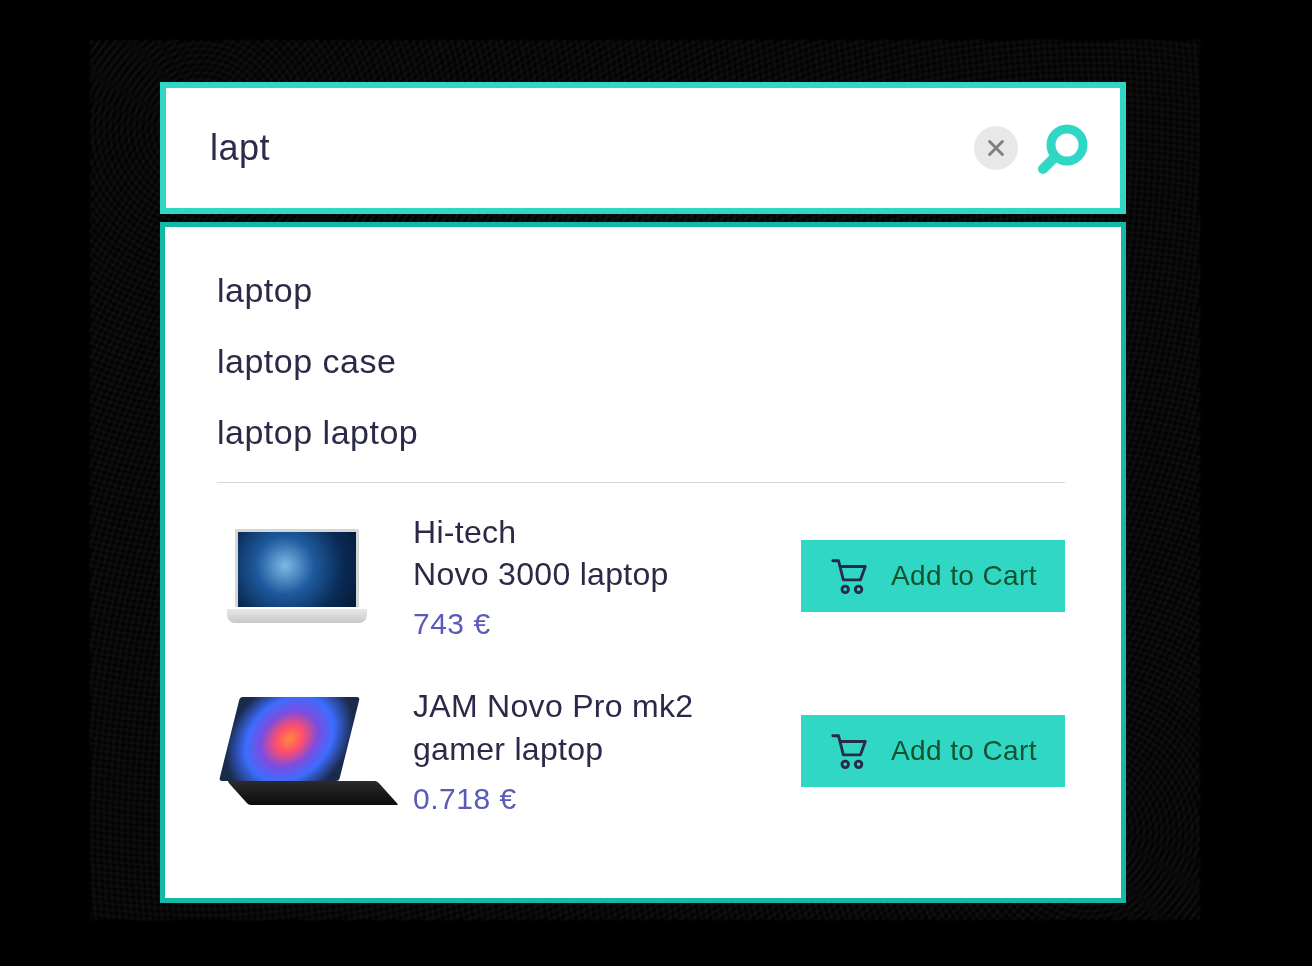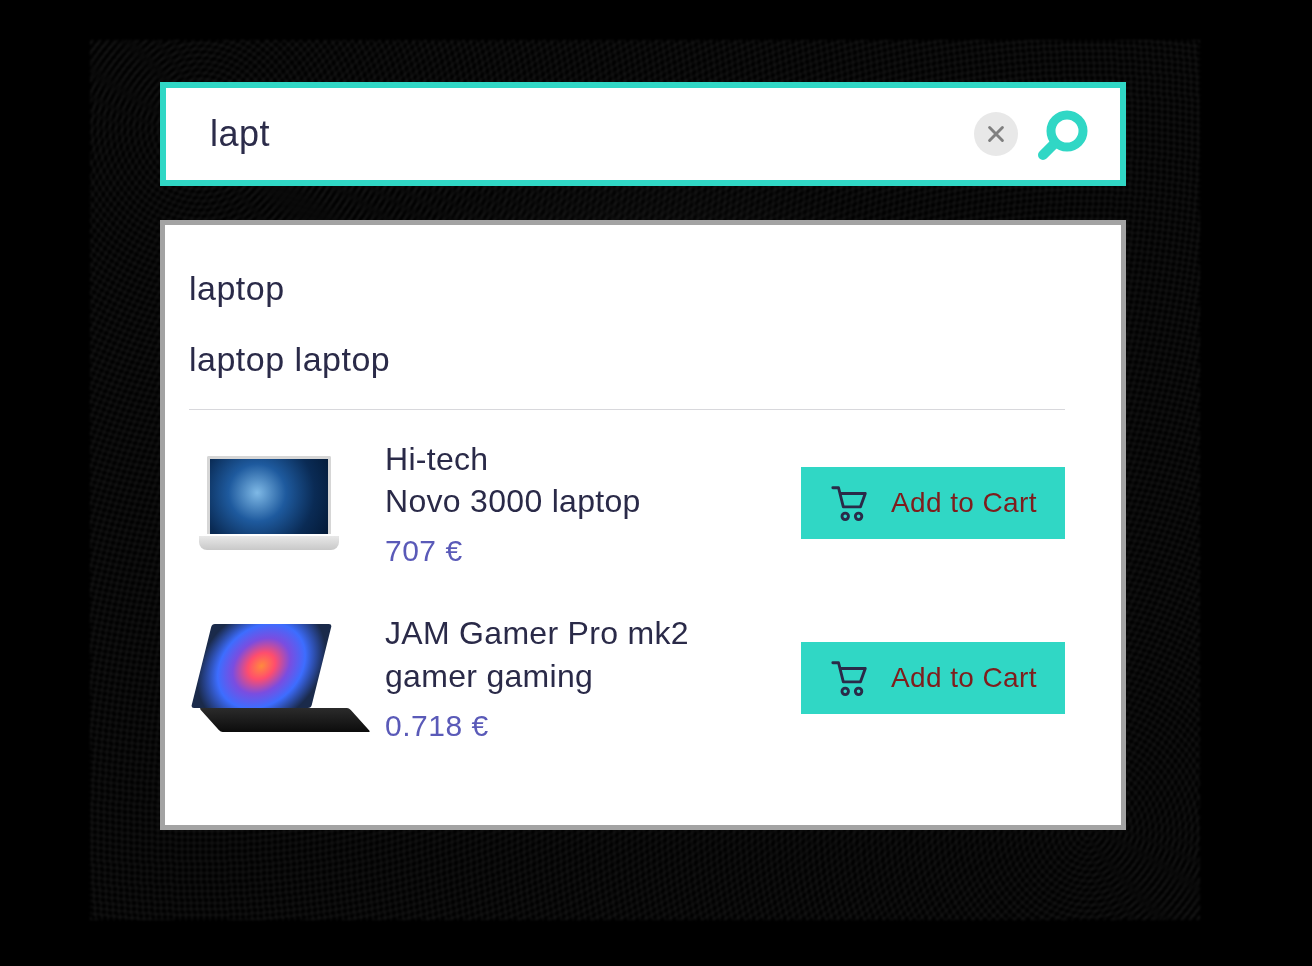--- a/index.html
+++ b/index.html
@@ -11,21 +11,21 @@
       position: relative;
     }
     .panel-wrap {
       position: absolute;
       left: 160px;
       top: 82px;
       width: 966px;
     }
     .search-bar {
       width: 100%;
-      height: 104px;
+      height: 132px;
       background: #ffffff;
       border: 6px solid #30d7c5;
       display: flex;
       align-items: center;
       padding: 0 28px 0 44px;
       gap: 18px;
     }
     .search-input {
       flex: 1;
       border: none;
@@ -51,25 +51,25 @@
       width: 56px;
       height: 56px;
       display: flex;
       align-items: center;
       justify-content: center;
       cursor: pointer;
     }
     .search-btn svg { width: 54px; height: 54px; }
 
     .dropdown {
-      margin-top: 34px;
+      margin-top: 8px;
       width: 100%;
       background: #ffffff;
-      border: 5px solid #a3a3a3;
-      padding: 28px 56px 38px 24px;
+      border: 5px solid #14b8a6;
+      padding: 28px 56px 38px 52px;
     }
     .suggestion {
       font-size: 34px;
       color: #2a2a48;
       font-weight: 500;
       padding: 16px 0;
       cursor: pointer;
       letter-spacing: 0.5px;
     }
     .divider {
@@ -104,21 +104,21 @@
     }
     .product-price {
       font-size: 30px;
       color: #5a5ab8;
       font-weight: 400;
       margin-top: 12px;
       letter-spacing: 0.5px;
     }
     .add-btn {
       background: #30d7c5;
-      color: #7f1d1d;
+      color: #14532d;
       height: 72px;
       min-width: 232px;
       padding: 0 28px;
       display: flex;
       align-items: center;
       justify-content: center;
       gap: 20px;
       font-size: 28px;
       font-weight: 500;
       cursor: pointer;
@@ -209,55 +209,56 @@
       <svg viewBox="0 0 54 54">
         <circle cx="30" cy="24" r="16" stroke="#30d7c5" stroke-width="9" fill="none"></circle>
         <path d="M17 37 L6 48" stroke="#30d7c5" stroke-width="10" stroke-linecap="round"></path>
       </svg>
     </div>
   </div>
 
   <div class="dropdown">
 
     <div class="suggestion">laptop</div>
+    <div class="suggestion">laptop case</div>
     <div class="suggestion">laptop laptop</div>
 
     <div class="divider"></div>
 
     <div class="product-row">
       <div class="product-thumb">
         <div class="laptop-a">
           <div class="screen"></div>
           <div class="base"></div>
         </div>
       </div>
       <div class="product-info">
         <div class="product-title">Hi-tech
 Novo 3000 laptop</div>
-        <div class="product-price">707 €</div>
+        <div class="product-price">743 €</div>
       </div>
       <div class="add-btn">
         <svg viewBox="0 0 44 44">
           <path d="M4 6 h6 l5 20 h18 l5 -14 h-26" fill="none" stroke="#2a2a48" stroke-width="3" stroke-linejoin="round" stroke-linecap="round"></path>
           <circle cx="17" cy="36" r="3.4" fill="none" stroke="#2a2a48" stroke-width="3"></circle>
           <circle cx="31" cy="36" r="3.4" fill="none" stroke="#2a2a48" stroke-width="3"></circle>
         </svg>
         <span>Add to Cart</span>
       </div>
     </div>
 
     <div class="product-row">
       <div class="product-thumb">
         <div class="laptop-b">
           <div class="screen"></div>
           <div class="base"></div>
         </div>
       </div>
       <div class="product-info">
-        <div class="product-title">JAM Gamer Pro mk2 gamer gaming</div>
+        <div class="product-title">JAM Novo Pro mk2 gamer laptop</div>
         <div class="product-price">0.718 €</div>
       </div>
       <div class="add-btn">
         <svg viewBox="0 0 44 44">
           <path d="M4 6 h6 l5 20 h18 l5 -14 h-26" fill="none" stroke="#2a2a48" stroke-width="3" stroke-linejoin="round" stroke-linecap="round"></path>
           <circle cx="17" cy="36" r="3.4" fill="none" stroke="#2a2a48" stroke-width="3"></circle>
           <circle cx="31" cy="36" r="3.4" fill="none" stroke="#2a2a48" stroke-width="3"></circle>
         </svg>
         <span>Add to Cart</span>
       </div>

